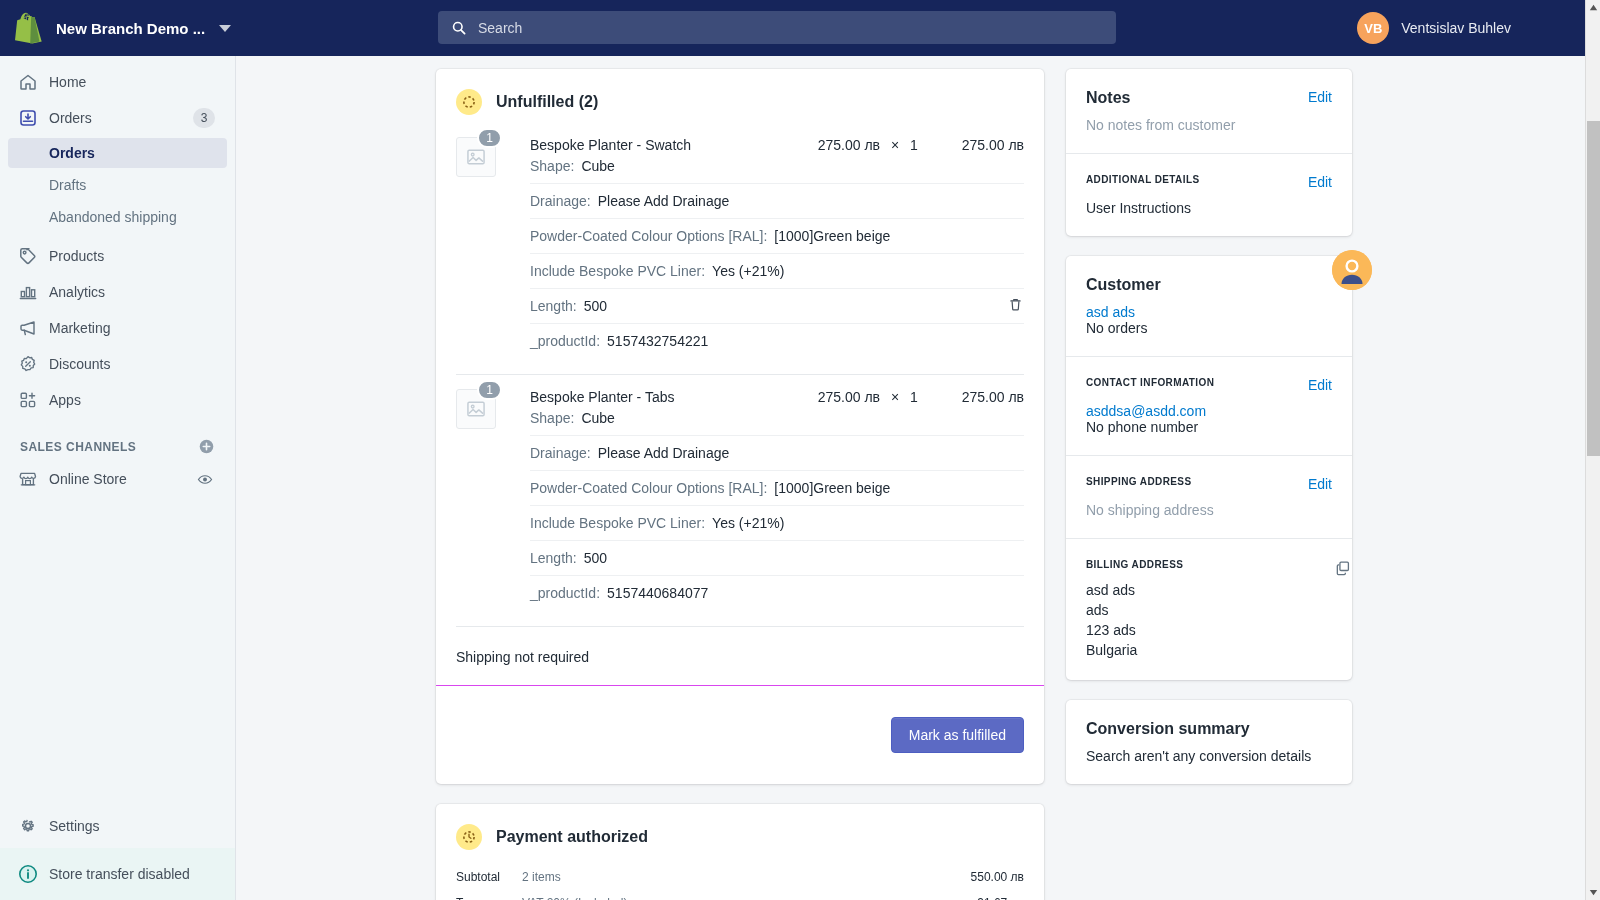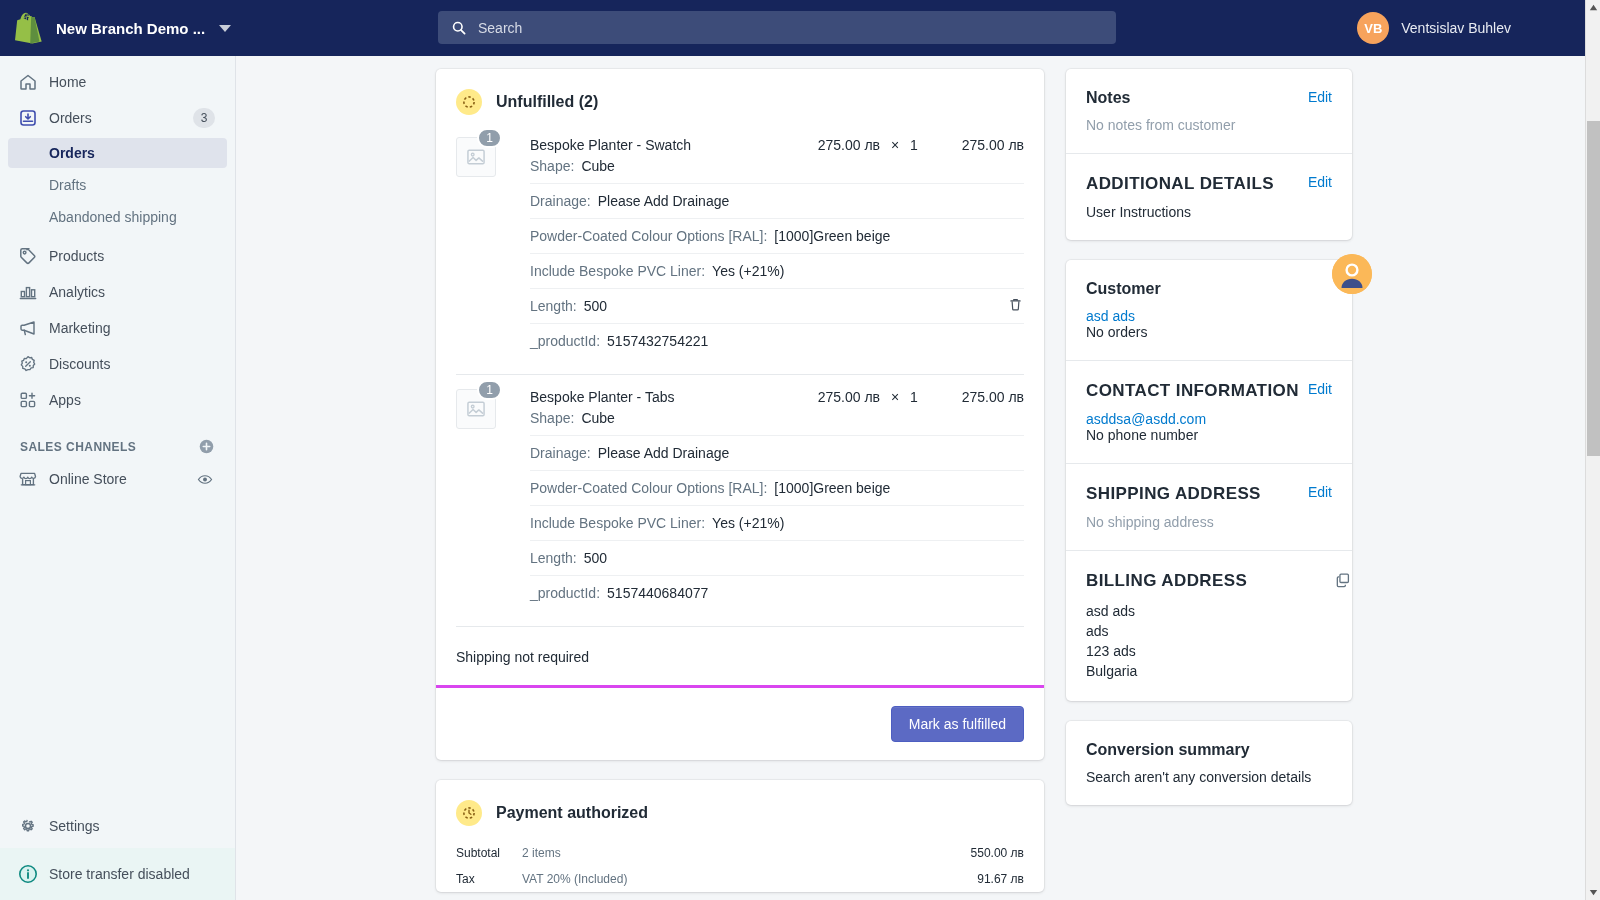--- a/index.html
+++ b/index.html
@@ -133,39 +133,39 @@
     border-top: 1px solid #eef0f2; position: relative;
   }
   .prop-row.first { border-top: none; padding-top: 5px; }
   .prop-key { color: #637381; font-size: 14px; }
   .prop-val { color: #212b36; font-size: 14px; }
   .prop-del { position: absolute; right: 0; top: 50%; transform: translateY(-50%); cursor: pointer; }
   .li-divider { height: 1px; background: #e6e9ec; margin: 16px 20px 0 20px; }
 
   .ship-note { padding: 22px 20px 20px 20px; font-size: 14px; color: #212b36; }
   .card-footer {
-    border-top: 3px solid #d946ef; padding: 18px 20px; display: flex; justify-content: flex-end;
+    border-top: 1px solid #d946ef; padding: 31px 20px; display: flex; justify-content: flex-end;
   }
   .btn-primary {
     background: #5c6ac4; color: #fff; border: 1px solid #4d5ec1;
     border-radius: 4px; padding: 9px 17px; font-size: 14px; cursor: pointer;
     font-family: inherit; box-shadow: inset 0 1px 0 0 rgba(255,255,255,.08);
   }
 
   
   .pay-row { display: flex; align-items: baseline; padding: 6px 20px; font-size: 12px; }
   .pay-label { width: 66px; color: #212b36; }
   .pay-sub { flex: 1; color: #637381; }
   .pay-amt { color: #212b36; }
 
   
   .side-head { display: flex; align-items: flex-start; justify-content: space-between; }
   .side-title { font-size: 16px; font-weight: bold; color: #212b36; }
   .side-sub {
-    font-size: 17px; font-weight: bold; color: #212b36; letter-spacing: .4px;
+    font-size: 10px; font-weight: bold; color: #212b36; letter-spacing: .4px;
   }
   .edit-link { font-size: 14px; color: #007ace; cursor: pointer; }
   .muted { color: #919eab; font-size: 14px; }
   .body-text { color: #212b36; font-size: 14px; }
   .link { color: #007ace; font-size: 14px; cursor: pointer; }
   .mt10 { margin-top: 10px; }
   .addr-line { color: #212b36; font-size: 14px; line-height: 20px; }
   .cust-avatar {
     position: absolute; right: -20px; top: -6px; width: 40px; height: 40px;
     border-radius: 50%; overflow: hidden; background: #fbb858;

